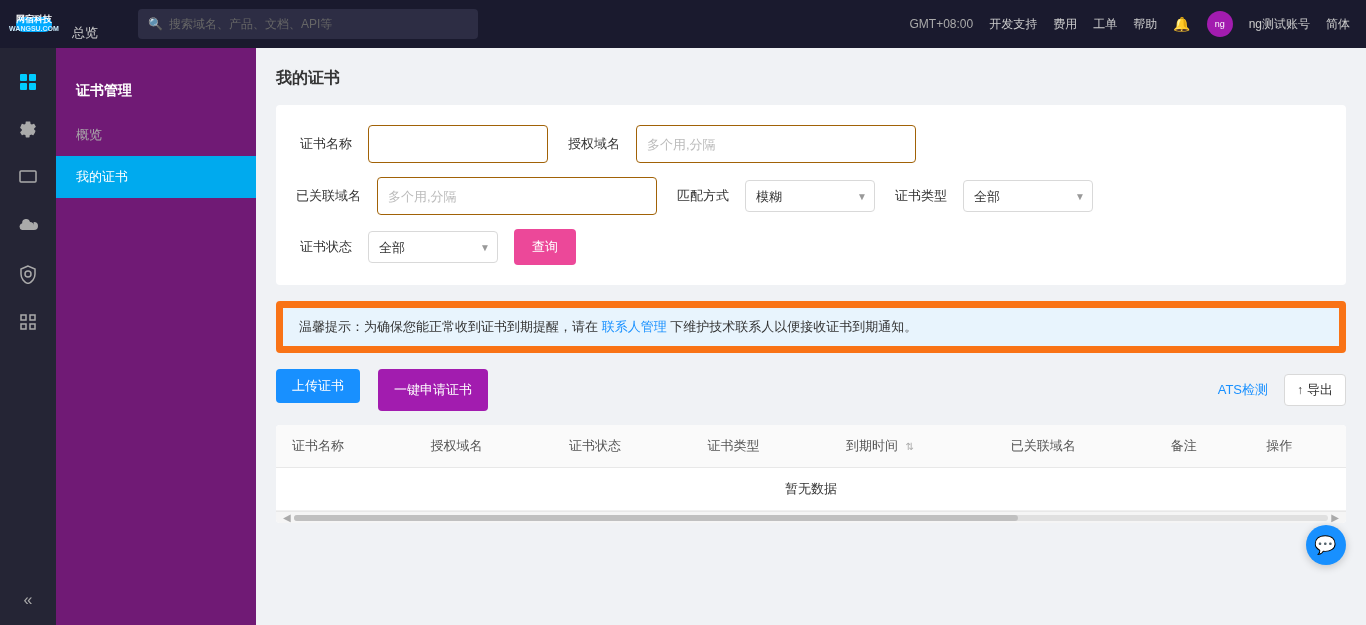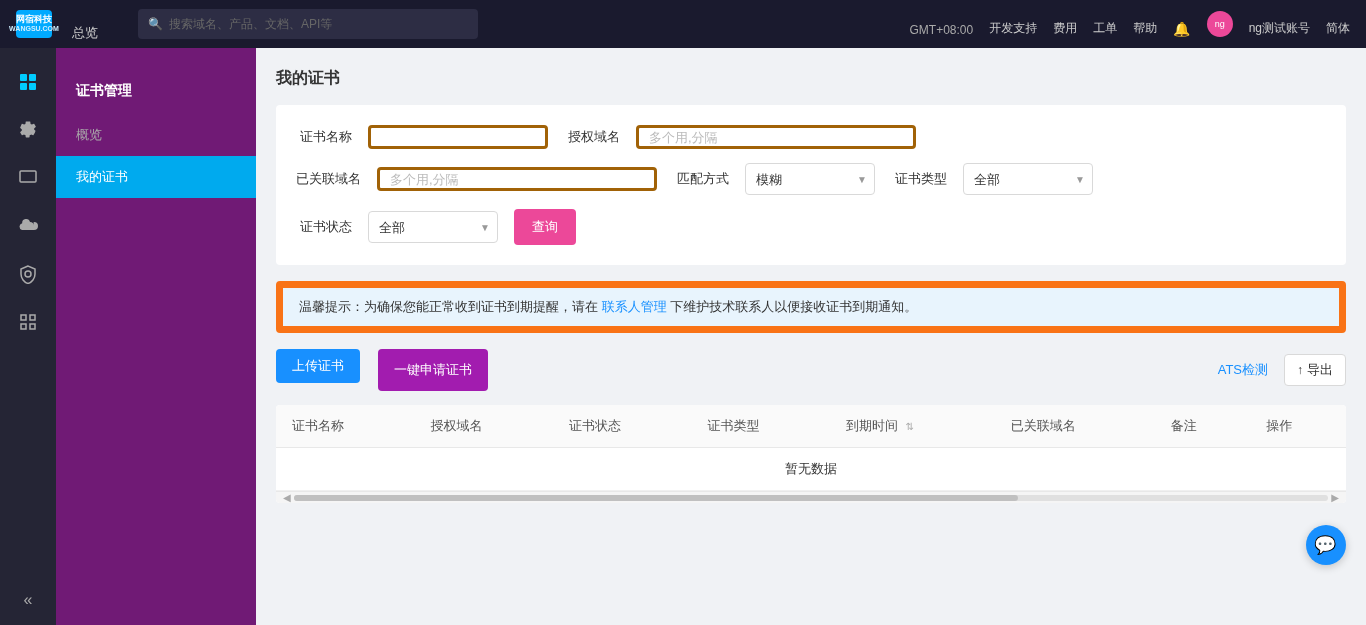--- a/index.html
+++ b/index.html
@@ -18,23 +18,23 @@
     }
     .topnav-logo {
       display: flex;
       align-items: center;
       gap: 8px;
       color: white;
       font-size: 12px;
     }
     .logo-icon {
       width: 36px;
-      height: 28px;
+      height: 15px;
       background: #00aaff;
-      border-radius: 4px;
+      border-radius: 12px;
       display: flex;
       align-items: center;
       justify-content: center;
       font-size: 10px;
       color: white;
       font-weight: bold;
       flex-direction: column;
       line-height: 1.1;
     }
     .topnav-menu { color: #ccc; font-size: 13px; cursor: pointer; margin-top: 17px; }
@@ -48,29 +48,29 @@
       display: flex;
       align-items: center;
       padding: 0 10px;
       gap: 6px;
       color: #888;
       font-size: 12px;
     }
     .topnav-right {
       margin-left: auto;
       display: flex;
-      align-items: flex-end;
+      align-items: center;
       gap: 16px;
       color: #ccc;
       font-size: 12px;
     }
     .topnav-right span { cursor: pointer; }
     .topnav-right .tz { color: #aaa; }
     .avatar-circle {
-      width: 26px; height: 26px; border-radius: 50%; background: #ec4899;
+      width: 26px; height: 26px; border-radius: 50%; background: #a21caf;
       display: flex; align-items: center; justify-content: center; color: white; font-size: 10px;
     }
     .bell-icon { font-size: 14px; }
 
     
     .main-layout {
       display: flex;
       flex: 1;
       overflow: hidden;
     }
@@ -159,22 +159,22 @@
     }
     .filter-row:last-child { margin-bottom: 0; }
     .filter-label {
       font-size: 13px;
       color: #333;
       white-space: nowrap;
       min-width: 56px;
       text-align: right;
     }
     .filter-input {
-      height: 24px;
-      border: 3px solid #a16207;
+      height: 38px;
+      border: 1px solid #a16207;
       border-radius: 4px;
       padding: 0 10px;
       font-size: 13px;
       color: #333;
       outline: none;
       width: 180px;
     }
     .filter-input::placeholder { color: #bbb; }
     .filter-select-wrap {
       position: relative;

